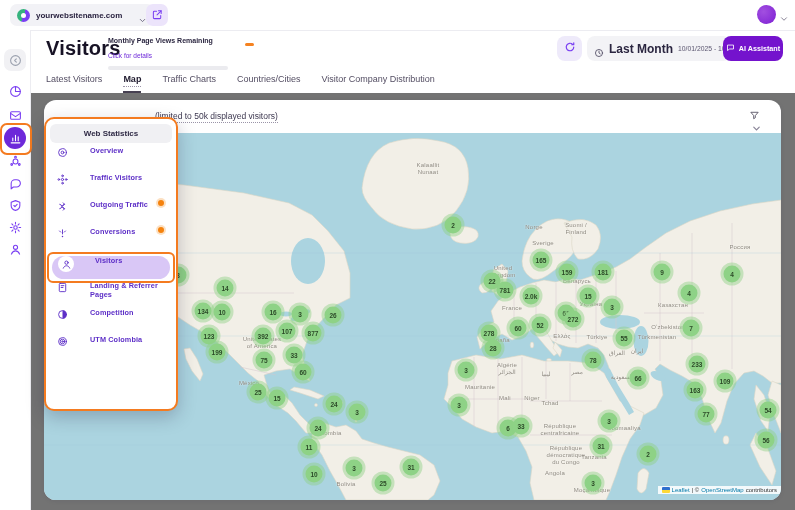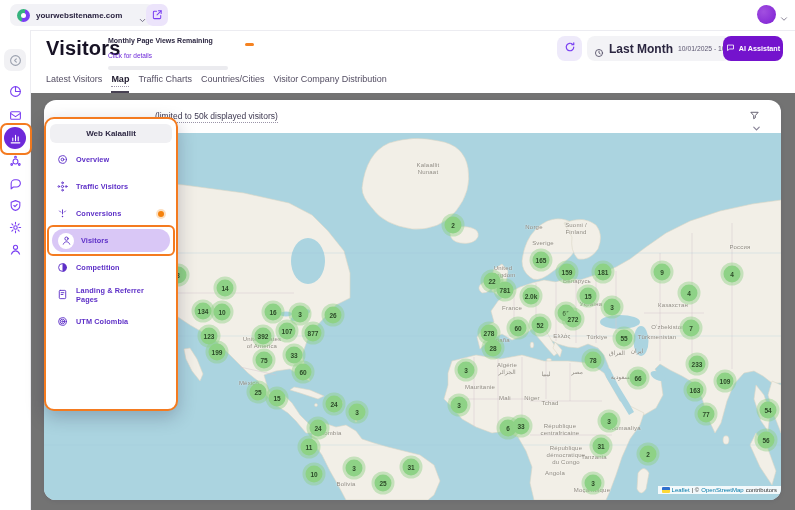--- a/index.html
+++ b/index.html
@@ -39,21 +39,21 @@
   .refresh-btn{position:absolute;left:526px;top:6px;width:25px;height:25px;border:none;border-radius:8px;background:#eeeafa;color:#7a3ff2;display:flex;align-items:center;justify-content:center;cursor:pointer}
   .refresh-btn svg{width:12px;height:12px}
   .period-pill{position:absolute;left:556px;top:6px;height:25px;width:130px;background:#f3f3f6;border-radius:8px;display:flex;align-items:center;padding:0 7px;gap:5px;cursor:pointer}
   .clock{width:10px;height:10px;color:#4d4860;flex:none}
   .clock svg{width:100%;height:100%}
   .period-label{font-size:12px;font-weight:700;color:#2b2640;white-space:nowrap}
   .period-range{font-size:6.8px;color:#5b5670;white-space:nowrap}
   .ai-btn{position:absolute;left:692px;top:6px;height:25px;width:60px;border:none;background:#7413cd;border-radius:8px;color:#fff;display:flex;align-items:center;justify-content:center;gap:4px;cursor:pointer}
   .ai-btn svg{width:9px;height:9px}
   .ai-btn span{font-size:7.2px;font-weight:700;white-space:nowrap}
-  .tabs{position:absolute;left:15px;top:40px;height:23px;display:flex;gap:9px}
+  .tabs{position:absolute;left:15px;top:40px;height:23px;display:flex;gap:21px}
   .tab{font-size:9px;color:#544e63;display:flex;align-items:flex-start;padding-top:4px;cursor:pointer}
   .tab.active{color:#1f1a2e;font-weight:700;border-bottom:2px solid #474152}
   .tab.active span{border-bottom:1px dotted #9a94a8;padding-bottom:2px}
 
   
   .card{position:absolute;left:44px;top:100px;width:737px;height:400px;background:#fff;border-radius:12px;box-shadow:0 1px 5px rgba(30,25,60,.08);z-index:5}
   .map-title{position:absolute;left:111px;top:11px;font-size:8.5px;color:#3d3850;border-bottom:1px dotted #9a94a8;padding-bottom:1px;white-space:nowrap}
   .filter-btn{position:absolute;right:16px;top:8px;width:22px;height:24px;border:none;background:transparent;color:#5a5566;cursor:pointer;display:flex;flex-direction:column;align-items:center;gap:0}
   .filter-btn svg{width:11px;height:11px}
   .filter-btn .fchev{width:7px;height:7px;margin-top:-2px;color:#8a8598}
@@ -63,21 +63,21 @@
   .marker{position:absolute;transform:translate(-50%,-50%);width:23px;height:23px;border-radius:50%;background:rgba(141,208,134,.45);display:flex;align-items:center;justify-content:center;z-index:3;cursor:pointer}
   .marker span{width:17px;height:17px;border-radius:50%;background:#8ed286;display:flex;align-items:center;justify-content:center;font-size:6.5px;font-weight:700;color:#2c4a28}
   .attribution{position:absolute;right:0;bottom:6px;background:rgba(255,255,255,.85);font-size:6px;color:#333;padding:1px 4px;display:flex;align-items:center;gap:2px;z-index:6;white-space:nowrap}
   .ua-flag{display:inline-block;width:8px;height:6px;background:linear-gradient(#2f6fce 50%,#fdd835 50%);border-radius:1px}
   .attribution a{color:#0078a8;text-decoration:none;cursor:pointer}
 
   
   .menu-panel{position:absolute;left:44px;top:117px;width:122px;height:281px;background:#fff;border:2px solid #f47b20;border-radius:10px;box-shadow:0 6px 18px rgba(30,25,60,.25);z-index:40;padding:5px 4px 4px}
   .menu-title{height:19px;background:#f0f0f3;border-radius:6px;display:flex;align-items:center;justify-content:center;font-size:8px;font-weight:700;color:#2f2a45}
   .menu-items{margin-top:3px}
-  .menu-item{position:relative;display:flex;align-items:center;gap:7px;height:27px;padding:0 6px;color:#5d2fc7;cursor:pointer}
+  .menu-item{position:relative;display:flex;gap:21px;height:27px;padding:0 6px;color:#5d2fc7;cursor:pointer}
   .mi-icon{width:13px;height:13px;display:flex;align-items:center;justify-content:center;flex:none}
   .mi-icon svg{width:11px;height:11px}
   .mi-label{font-size:7.3px;font-weight:700;letter-spacing:.1px}
   .mi-badge{position:absolute;right:8px;width:6px;height:6px;border-radius:50%;background:#f5820d;box-shadow:0 0 0 2px rgba(245,130,13,.25)}
   .menu-item.active{background:#d9c7f6;border-radius:12px;height:23px;margin:2px 2px}
   .menu-item.active::after{content:"";position:absolute;left:-5px;right:-5px;top:-4px;bottom:-4px;border:2px solid #f47b20;border-radius:6px;pointer-events:none}
   .menu-item.active .mi-icon{background:#fff;border-radius:50%;width:16px;height:16px}
 </style>
 </head>
 <body>
@@ -528,21 +528,21 @@
         <span class="ua-flag"></span>
         <a>Leaflet</a>
         <span>| ©</span>
         <a>OpenStreetMap</a>
         <span>contributors</span>
       </div>
     </div>
   </div>
 
   <div class="menu-panel">
-    <div class="menu-title">Web Kalaallit</div>
+    <div class="menu-title">Web Statistics</div>
     <div class="menu-items">
         <div class="menu-item">
           <span class="mi-icon">
             <svg viewBox="0 0 24 24" fill="none" stroke="currentColor" stroke-width="2" stroke-linecap="round" stroke-linejoin="round">
               <circle cx="12" cy="12" r="8.5"></circle>
               <circle cx="12" cy="12" r="3"></circle>
             </svg>
           </span>
           <span class="mi-label">Overview</span>
         </div>
@@ -554,54 +554,66 @@
               <circle cx="12" cy="20" r="1.8"></circle>
               <circle cx="4" cy="12" r="1.8"></circle>
               <circle cx="20" cy="12" r="1.8"></circle>
             </svg>
           </span>
           <span class="mi-label">Traffic Visitors</span>
         </div>
         <div class="menu-item">
           <span class="mi-icon">
             <svg viewBox="0 0 24 24" fill="none" stroke="currentColor" stroke-width="2" stroke-linecap="round" stroke-linejoin="round">
+              <path d="M6 17c6 0 4-10 10-10"></path>
+              <path d="m13.5 4 3 3-3 3"></path>
+              <path d="M6 7c6 0 4 10 10 10"></path>
+              <path d="m13.5 20 3-3-3-3"></path>
+            </svg>
+          </span>
+          <span class="mi-label">Outgoing Traffic</span>
+          <span class="mi-badge"></span>
+        </div>
+        <div class="menu-item">
+          <span class="mi-icon">
+            <svg viewBox="0 0 24 24" fill="none" stroke="currentColor" stroke-width="2" stroke-linecap="round" stroke-linejoin="round">
               <path d="M12 4v9"></path>
               <circle cx="12" cy="18.5" r="1.6" fill="currentColor" stroke="none"></circle>
               <path d="M5.5 6.5 8 9M18.5 6.5 16 9"></path>
             </svg>
           </span>
           <span class="mi-label">Conversions</span>
           <span class="mi-badge"></span>
         </div>
         <div class="menu-item active">
           <span class="mi-icon">
             <svg viewBox="0 0 24 24" fill="none" stroke="currentColor" stroke-width="2" stroke-linecap="round" stroke-linejoin="round">
               <circle cx="12" cy="8" r="3.6"></circle>
               <path d="M5 20c1.4-3.6 4-5.2 7-5.2s5.6 1.6 7 5.2"></path>
             </svg>
           </span>
           <span class="mi-label">Visitors</span>
         </div>
         <div class="menu-item">
           <span class="mi-icon">
             <svg viewBox="0 0 24 24" fill="none" stroke="currentColor" stroke-width="2" stroke-linecap="round" stroke-linejoin="round">
+              <rect x="5" y="3" width="14" height="18" rx="2"></rect>
+              <path d="M9 8h6M9 12h4"></path>
+            </svg>
+          </span>
+          <span class="mi-label">Landing &amp; Referrer Pages</span>
+        </div>
+        <div class="menu-item">
+          <span class="mi-icon">
+            <svg viewBox="0 0 24 24" fill="none" stroke="currentColor" stroke-width="2" stroke-linecap="round" stroke-linejoin="round">
               <circle cx="12" cy="12" r="8.5"></circle>
               <path d="M12 3.5a8.5 8.5 0 0 1 0 17z" fill="currentColor" stroke="none"></path>
             </svg>
           </span>
           <span class="mi-label">Competition</span>
-        </div>
-        <div class="menu-item">
-          <span class="mi-icon">
-            <svg viewBox="0 0 24 24" fill="none" stroke="currentColor" stroke-width="2" stroke-linecap="round" stroke-linejoin="round">
-              <rect x="5" y="3" width="14" height="18" rx="2"></rect>
-              <path d="M9 8h6M9 12h4"></path>
-            </svg>
-          </span>
-          <span class="mi-label">Landing &amp; Referrer Pages</span>
         </div>
         <div class="menu-item">
           <span class="mi-icon">
             <svg viewBox="0 0 24 24" fill="none" stroke="currentColor" stroke-width="2" stroke-linecap="round" stroke-linejoin="round">
               <circle cx="12" cy="12" r="8.5"></circle>
               <circle cx="12" cy="12" r="5"></circle>
               <circle cx="12" cy="12" r="1.6"></circle>
             </svg>
           </span>
           <span class="mi-label">UTM Colombia</span>

